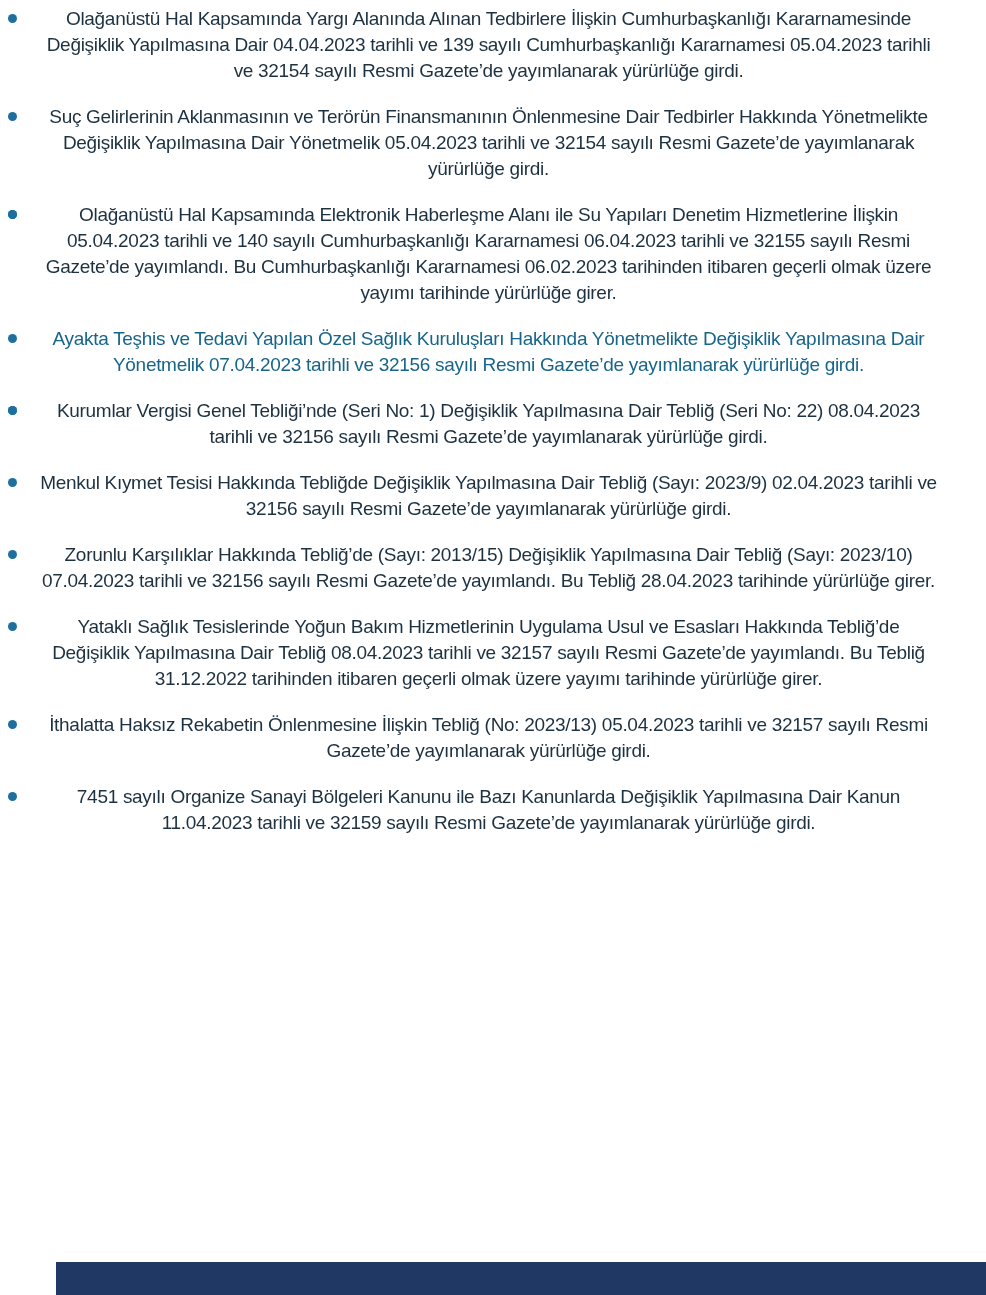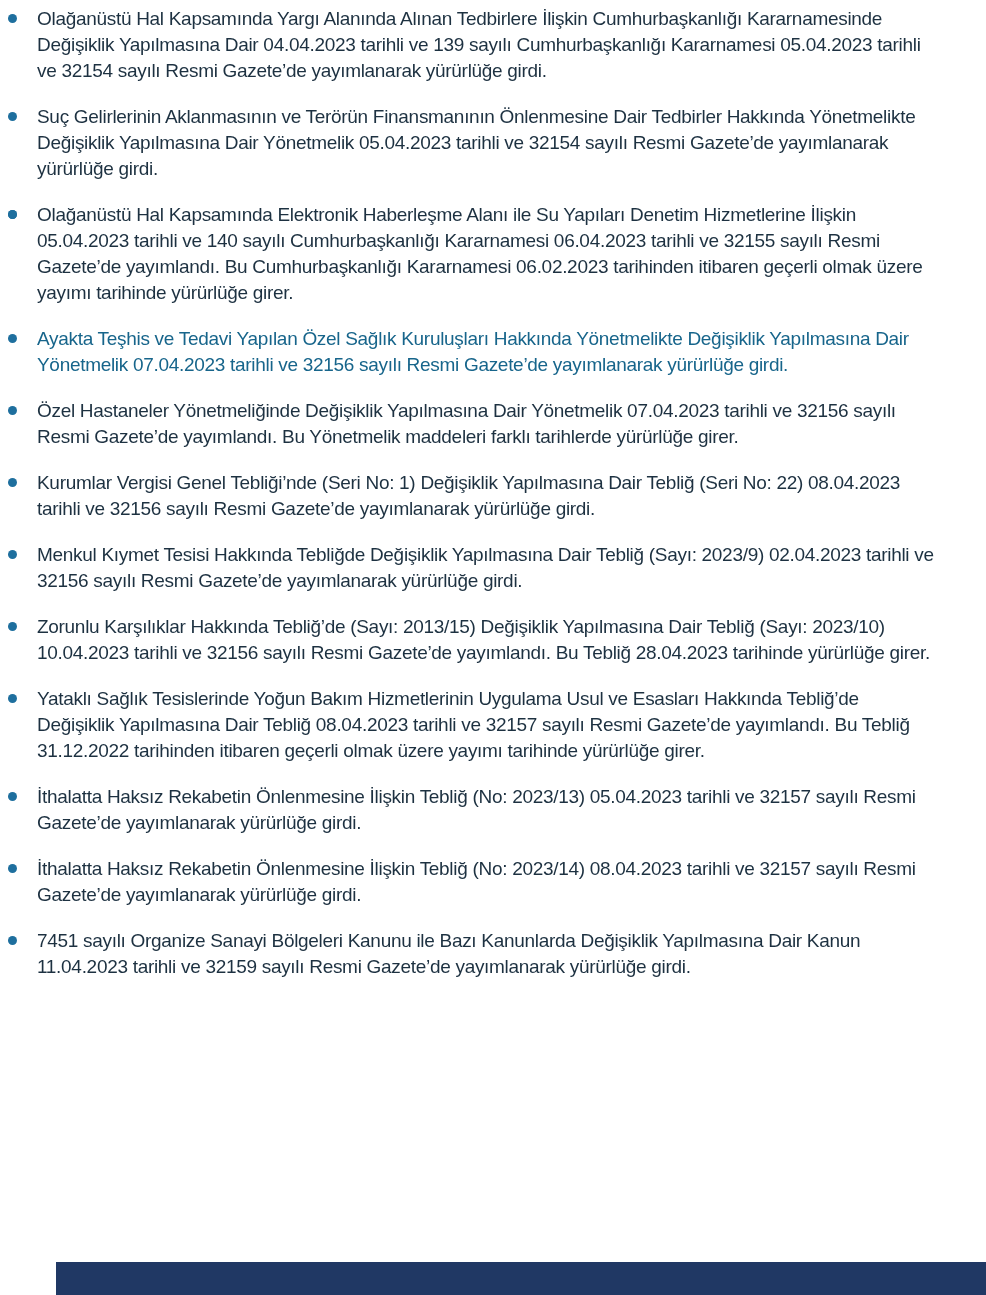--- a/index.html
+++ b/index.html
@@ -22,21 +22,21 @@
   }
   .reg-item {
     position: relative;
     padding-left: 37px;
     margin-bottom: 20px;
     font-size: 19px;
     line-height: 26px;
     letter-spacing: -0.3px;
     font-weight: 500;
     color: var(--text-color, #1d3141);
-    text-align: left;
+    text-align: center;
   }
   .reg-item .bullet {
     position: absolute;
     left: 8px;
     top: 8px;
     width: 9px;
     height: 9px;
     border-radius: 50%;
     background: var(--bullet-color, #1e6f9e);
   }
@@ -70,45 +70,40 @@
     <li class="reg-item">
     <span class="bullet"></span>
     <span class="reg-text">Olağanüstü Hal Kapsamında Elektronik Haberleşme Alanı ile Su Yapıları Denetim Hizmetlerine İlişkin 05.04.2023 tarihli ve 140 sayılı Cumhurbaşkanlığı Kararnamesi 06.04.2023 tarihli ve 32155 sayılı Resmi Gazete’de yayımlandı. Bu Cumhurbaşkanlığı Kararnamesi 06.02.2023 tarihinden itibaren geçerli olmak üzere yayımı tarihinde yürürlüğe girer.</span>
   </li>
     <li class="reg-item highlight">
     <span class="bullet"></span>
     <span class="reg-text">Ayakta Teşhis ve Tedavi Yapılan Özel Sağlık Kuruluşları Hakkında Yönetmelikte Değişiklik Yapılmasına Dair Yönetmelik 07.04.2023 tarihli ve 32156 sayılı Resmi Gazete’de yayımlanarak yürürlüğe girdi.</span>
   </li>
     <li class="reg-item">
     <span class="bullet"></span>
-    <span class="reg-text">Özel Hastaneler Yönetmeliğinde Değişiklik Yapılmasına Dair Yönetmelik 07.04.2023 tarihli ve 32156 sayılı Resmi Gazete’de yayımlandı. Bu Yönetmelik maddeleri farklı tarihlerde yürürlüğe girer.</span>
   </li>
     <li class="reg-item">
     <span class="bullet"></span>
     <span class="reg-text">Kurumlar Vergisi Genel Tebliği’nde (Seri No: 1) Değişiklik Yapılmasına Dair Tebliğ (Seri No: 22) 08.04.2023 tarihli ve 32156 sayılı Resmi Gazete’de yayımlanarak yürürlüğe girdi.</span>
   </li>
     <li class="reg-item">
     <span class="bullet"></span>
     <span class="reg-text">Menkul Kıymet Tesisi Hakkında Tebliğde Değişiklik Yapılmasına Dair Tebliğ (Sayı: 2023/9) 02.04.2023 tarihli ve 32156 sayılı Resmi Gazete’de yayımlanarak yürürlüğe girdi.</span>
   </li>
     <li class="reg-item">
     <span class="bullet"></span>
-    <span class="reg-text">Zorunlu Karşılıklar Hakkında Tebliğ’de (Sayı: 2013/15) Değişiklik Yapılmasına Dair Tebliğ (Sayı: 2023/10) 10.04.2023 tarihli ve 32156 sayılı Resmi Gazete’de yayımlandı. Bu Tebliğ 28.04.2023 tarihinde yürürlüğe girer.</span>
+    <span class="reg-text">Zorunlu Karşılıklar Hakkında Tebliğ’de (Sayı: 2013/15) Değişiklik Yapılmasına Dair Tebliğ (Sayı: 2023/10) 07.04.2023 tarihli ve 32156 sayılı Resmi Gazete’de yayımlandı. Bu Tebliğ 28.04.2023 tarihinde yürürlüğe girer.</span>
   </li>
     <li class="reg-item">
     <span class="bullet"></span>
     <span class="reg-text">Yataklı Sağlık Tesislerinde Yoğun Bakım Hizmetlerinin Uygulama Usul ve Esasları Hakkında Tebliğ’de Değişiklik Yapılmasına Dair Tebliğ 08.04.2023 tarihli ve 32157 sayılı Resmi Gazete’de yayımlandı. Bu Tebliğ 31.12.2022 tarihinden itibaren geçerli olmak üzere yayımı tarihinde yürürlüğe girer.</span>
   </li>
     <li class="reg-item">
     <span class="bullet"></span>
     <span class="reg-text">İthalatta Haksız Rekabetin Önlenmesine İlişkin Tebliğ (No: 2023/13) 05.04.2023 tarihli ve 32157 sayılı Resmi Gazete’de yayımlanarak yürürlüğe girdi.</span>
   </li>
     <li class="reg-item">
     <span class="bullet"></span>
-    <span class="reg-text">İthalatta Haksız Rekabetin Önlenmesine İlişkin Tebliğ (No: 2023/14) 08.04.2023 tarihli ve 32157 sayılı Resmi Gazete’de yayımlanarak yürürlüğe girdi.</span>
-  </li>
-    <li class="reg-item">
-    <span class="bullet"></span>
     <span class="reg-text">7451 sayılı Organize Sanayi Bölgeleri Kanunu ile Bazı Kanunlarda Değişiklik Yapılmasına Dair Kanun 11.04.2023 tarihli ve 32159 sayılı Resmi Gazete’de yayımlanarak yürürlüğe girdi.</span>
   </li>
   </ul>
 
 <div class="footer-bar"></div>
 
 </body></html>

